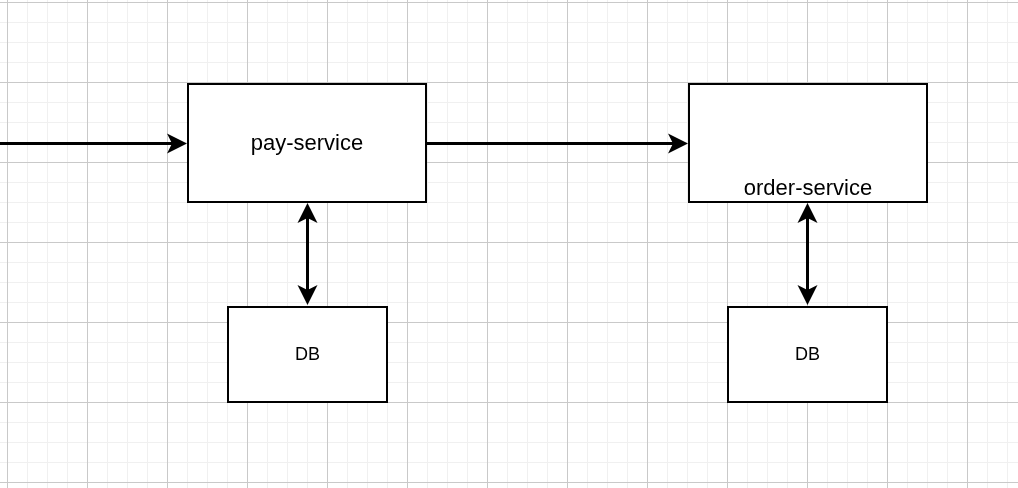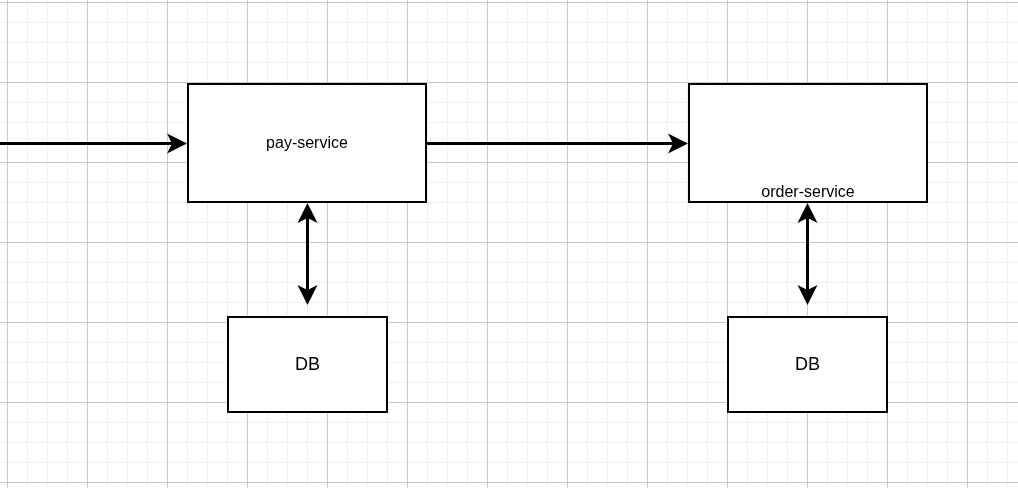--- a/index.html
+++ b/index.html
@@ -49,23 +49,23 @@
     z-index: 3;
   }
   .node-label {
     color: #000000;
     line-height: 1.2;
     white-space: nowrap;
     user-select: none;
   }
 
   .node-service { width: 240px; height: 120px; top: 83px; }
-  .node-service .node-label { font-size: 16px; }
+  .node-service .node-label { font-size: 22px; }
 
-  .node-db { width: 161px; height: 97px; top: 316px; }
+  .node-db { width: 161px; height: 97px; top: 306px; }
   .node-db .node-label { font-size: 18px; }
 
   #node-pay-service   { left: 187px; }
   #node-order-service { left: 688px; align-items: flex-end; }
   #node-db-left       { left: 227px; }
   #node-db-right      { left: 727px; }
 
   
   #edges {
     position: absolute;

